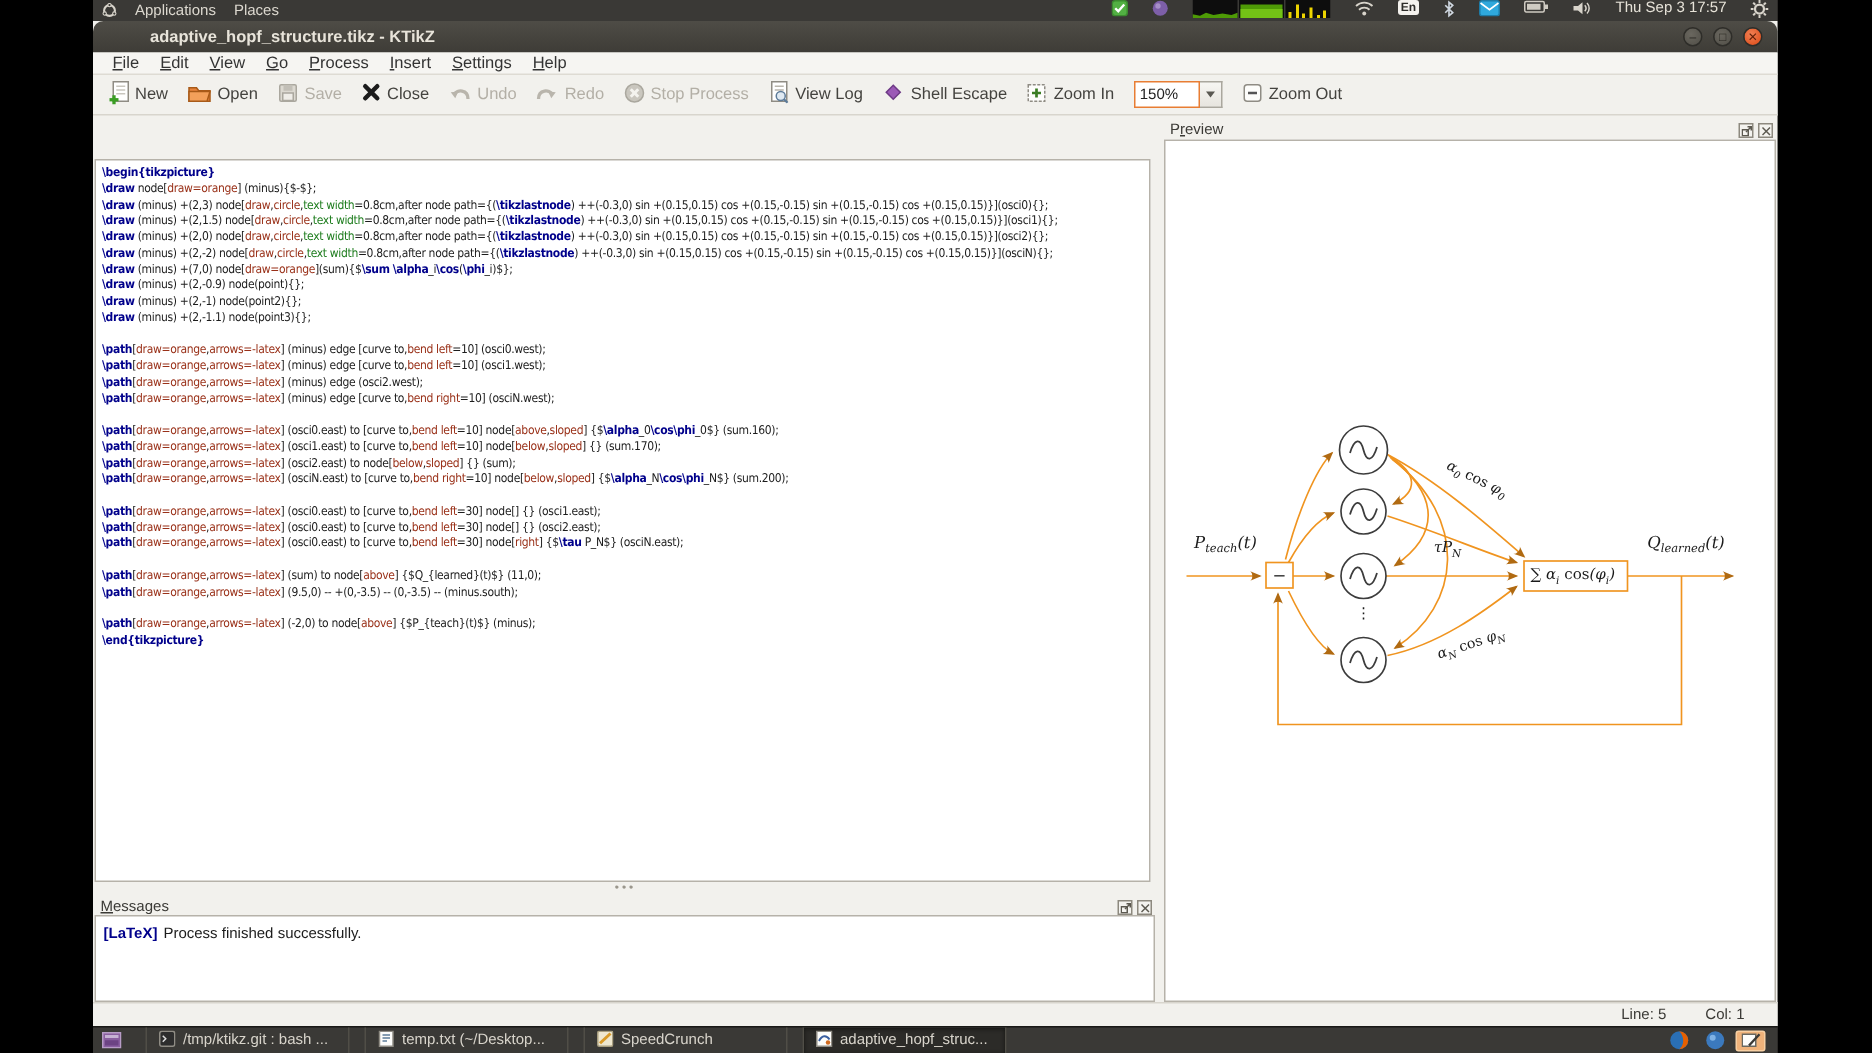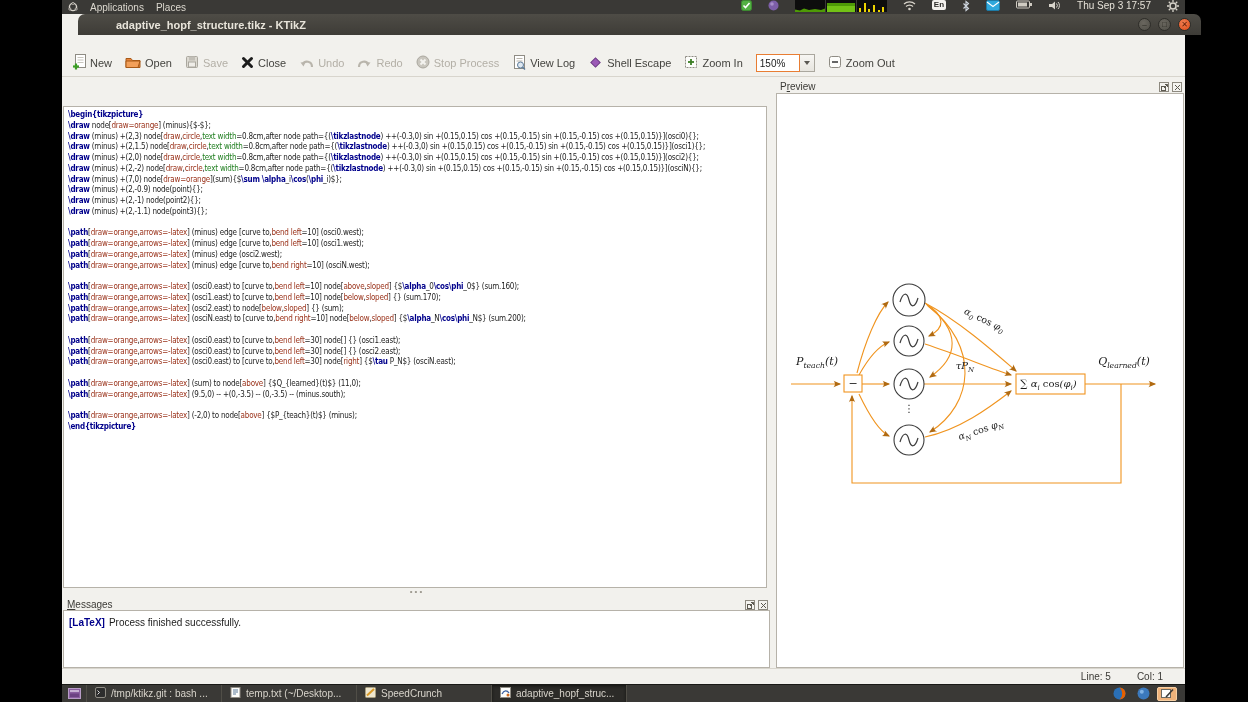--- a/index.html
+++ b/index.html
@@ -9,21 +9,21 @@
   
   .panel{position:absolute;left:0;top:0;width:100%;height:14px;background:#3a3936;display:flex;align-items:center;color:#dcd8cf;font-size:10px;}
   .panel .pitem{padding:0 6px;display:flex;align-items:center;gap:4px;height:100%;}
   .panel-right{margin-left:auto;display:flex;align-items:flex-start;gap:16px;padding-right:6px;height:100%;}
   .tray-ico{display:flex;align-items:center;}
   .kbd-box{background:#f4f2ee;color:#2e2d2a;font-size:8px;padding:0 2px;border-radius:2px;line-height:10px;font-weight:bold;}
   .clock{font-size:10px;color:#e6e2d8;white-space:nowrap;}
 
   
   .window{position:absolute;left:0;top:14px;width:100%;height:670px;background:#f2f1ed;}
-  .titlebar{position:absolute;left:16px;top:0;width:100%;height:21px;background:linear-gradient(#4e4c46,#3e3c37);border-radius:7px 7px 0 0;display:flex;align-items:center;}
+  .titlebar{position:absolute;left:0;top:0;width:100%;height:21px;background:linear-gradient(#4e4c46,#3e3c37);border-radius:7px 7px 0 0;display:flex;align-items:center;}
   .title-text{color:#e8e4da;font-weight:bold;font-size:11px;margin-left:38px;}
   .winbtns{margin-left:auto;margin-right:10px;display:flex;gap:7px;}
   .wbtn{width:13px;height:13px;border-radius:50%;background:radial-gradient(circle at 40% 35%,#6a675f,#504e47);display:flex;align-items:center;justify-content:center;font-size:8px;color:#26251f;border:1px solid #2e2d29;box-sizing:border-box;line-height:1;}
   .wbtn.close{background:radial-gradient(circle at 40% 35%,#f08054,#dd4814);color:#5d1d06;}
 
   .menubar{position:absolute;left:0;top:21px;width:100%;height:15px;background:#f6f5f2;border-bottom:1px solid #dedbd3;display:flex;align-items:center;padding-left:6px;box-sizing:border-box;}
   .menu-item{font-size:11px;color:#333;padding:0 7px;line-height:15px;}
   .menu-item u{text-decoration:underline;}
 
   .toolbar{position:absolute;left:0;top:36px;width:100%;height:27px;background:#f2f1ed;border-bottom:1px solid #d8d5cd;display:flex;align-items:center;gap:13px;padding-left:10px;box-sizing:border-box;}
@@ -65,21 +65,21 @@
   .preview-content svg{position:absolute;left:0;top:0;}
 
   .mathlabel{position:absolute;font-family:"DejaVu Serif",serif;font-style:italic;font-size:11px;color:#1a1a1a;text-align:center;}
   .mathlabel sub{font-size:0.7em;}
   .mathlabel .rm{font-style:normal;}
   .lab-slant{font-size:9.5px;}
 
   .statusbar{position:absolute;left:0;top:654px;width:100%;height:16px;background:#f2f1ed;border-top:1px solid #d8d5cd;display:flex;align-items:center;justify-content:flex-end;font-size:10px;color:#3b3a36;gap:26px;padding-right:22px;box-sizing:border-box;}
 
   
-  .taskbar{position:absolute;left:0;top:684px;width:100%;height:17px;background:#3a3936;border-top:1px solid #191916;display:flex;align-items:stretch;color:#d8d4cb;font-size:10px;}
+  .taskbar{position:absolute;left:0;top:684px;width:100%;height:17px;background:#3a3936;border-top:1px solid #191916;display:flex;align-items:stretch;color:#d8d4cb;font-size:10px;gap:11px;}
   .tb-applet{display:flex;align-items:center;padding:0 6px;}
   .tb-btn{display:flex;align-items:center;gap:5px;padding:0 8px;border-right:1px solid #504e47;border-left:1px solid #504e47;margin-left:-1px;white-space:nowrap;width:118px;overflow:hidden;}
   .tb-btn.active{background:#2c2b28;box-shadow:inset 0 1px 3px #151513;}
   .tb-right{margin-left:auto;display:flex;align-items:center;gap:4px;padding-right:8px;}
   .tb-mini{width:20px;height:14px;display:flex;align-items:center;justify-content:center;border-radius:2px;}
   .tb-mini.hl{background:#efb27a;border:1px solid #f7cfa2;box-sizing:border-box;}
 </style>
 </head>
 <body>
 
@@ -185,20 +185,30 @@
   <div class="window">
     <div class="titlebar">
       <span class="title-text">adaptive_hopf_structure.tikz - KTikZ</span>
       <span class="winbtns">
         <span class="wbtn">–</span>
         <span class="wbtn">□</span>
         <span class="wbtn close">✕</span>
       </span>
     </div>
 
+    <div class="menubar">
+      <span class="menu-item"><u>F</u>ile</span>
+      <span class="menu-item"><u>E</u>dit</span>
+      <span class="menu-item"><u>V</u>iew</span>
+      <span class="menu-item"><u>G</u>o</span>
+      <span class="menu-item"><u>P</u>rocess</span>
+      <span class="menu-item"><u>I</u>nsert</span>
+      <span class="menu-item"><u>S</u>ettings</span>
+      <span class="menu-item"><u>H</u>elp</span>
+    </div>
 
     <div class="toolbar">
       <span class="tbtn">
         <span><svg width="14" height="16">
               <rect x="3.5" y="0.5" width="10" height="13" fill="#fff" stroke="#8f8c84"></rect>
               <line x1="5.5" y1="3.5" x2="11.5" y2="3.5" stroke="#c9c6be"></line>
               <line x1="5.5" y1="6" x2="11.5" y2="6" stroke="#c9c6be"></line>
               <line x1="5.5" y1="8.5" x2="11.5" y2="8.5" stroke="#c9c6be"></line>
               <g stroke="#3a9d23" stroke-width="2.2">
                 <line x1="4" y1="9.5" x2="4" y2="15.5"></line>

